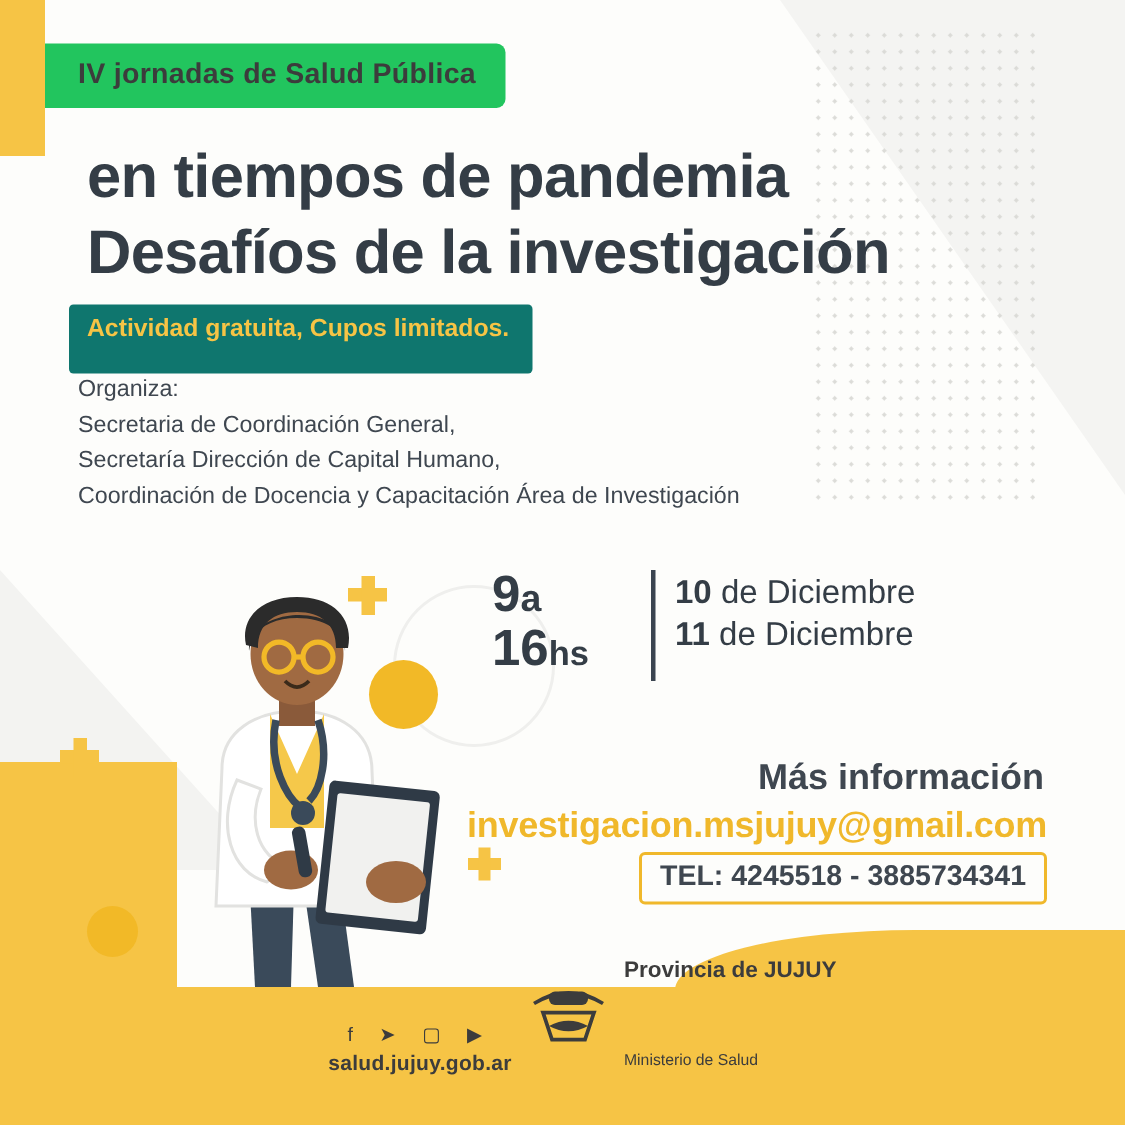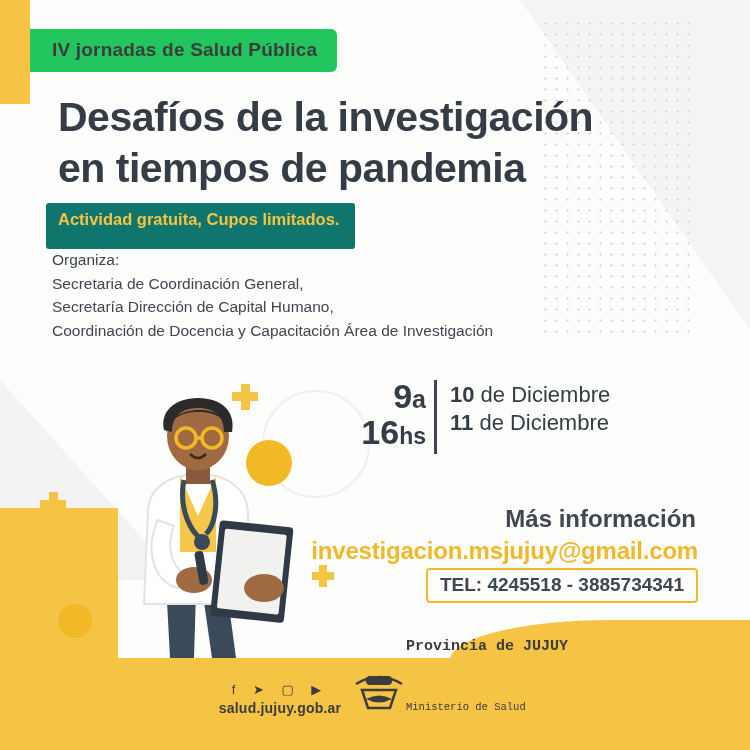--- a/index.html
+++ b/index.html
@@ -103,21 +103,21 @@
   .organiza {
     position: absolute; left: 52px; top: 248px;
     color: #3f4750;
     font-size: 15.5px;
     line-height: 1.52;
   }
 
   
   .hours {
     position: absolute; left: 328px; top: 378px;
-    color: #343d46; text-align: right;
+    color: #343d46; text-align: left;
     width: 98px;
   }
   .hours .l1 { font-size: 34px; font-weight: bold; line-height: 1.1; }
   .hours .l1 small { font-size: 25px; font-weight: bold; }
   .hours .l2 { font-size: 34px; font-weight: bold; line-height: 1.05; }
   .hours .l2 small { font-size: 23px; font-weight: bold; margin-top: 16px; }
   .divider {
     position: absolute; left: 434px; top: 380px;
     width: 3px; height: 74px; background: #3b4450;
   }
@@ -149,21 +149,21 @@
   
   .social {
     position: absolute; left: 0; bottom: 34px; width: 560px;
     text-align: center;
     color: #3c3c3c;
   }
   .social .icons { font-size: 13px; letter-spacing: 7px; margin-bottom: 3px; }
   .social .site { font-size: 14px; font-weight: bold; letter-spacing: .2px; }
   .gov {
     position: absolute; left: 352px; bottom: 36px;
-    display: flex; align-items: flex-end; gap: 0; font-family: Liberation Mono, monospace;
+    display: flex; align-items: center; gap: 10px;
   }
   .gov .crest {
     width: 54px; height: 46px; position: relative;
   }
   .gov .txt { color: #3c3c3c; line-height: 1.2; }
   .gov .txt .t1 { font-size: 15px; font-weight: bold; }
   .gov .txt .t2 { font-size: 10.5px; margin-top: 45px; }
 
   
   .doctor { position: absolute; left: 74px; top: 392px; width: 250px; height: 266px; }
@@ -190,22 +190,22 @@
   <div class="cross" style="left:312px;top:572px;width:22px;height:8px;">
     <i style="left:7px;top:-7px;width:8px;height:22px;"></i>
   </div>
 
   <div class="virus" style="left:246px;top:440px;width:46px;height:46px;"></div>
   <div class="virus" style="left:58px;top:604px;width:34px;height:34px;"></div>
 
   <div class="kicker">IV jornadas de Salud Pública</div>
 
   <div class="title">
+    <div>en tiempos de pandemia</div>
     <div>Desafíos de la investigación</div>
-    <div>en tiempos de pandemia</div>
   </div>
 
   <div class="subbar">Actividad gratuita, Cupos limitados.</div>
 
   <div class="organiza">
     <div>Organiza:</div>
     <div>Secretaria de Coordinación General,</div>
     <div>Secretaría Dirección de Capital Humano,</div>
     <div>Coordinación de Docencia y Capacitación Área de Investigación</div>
   </div>

